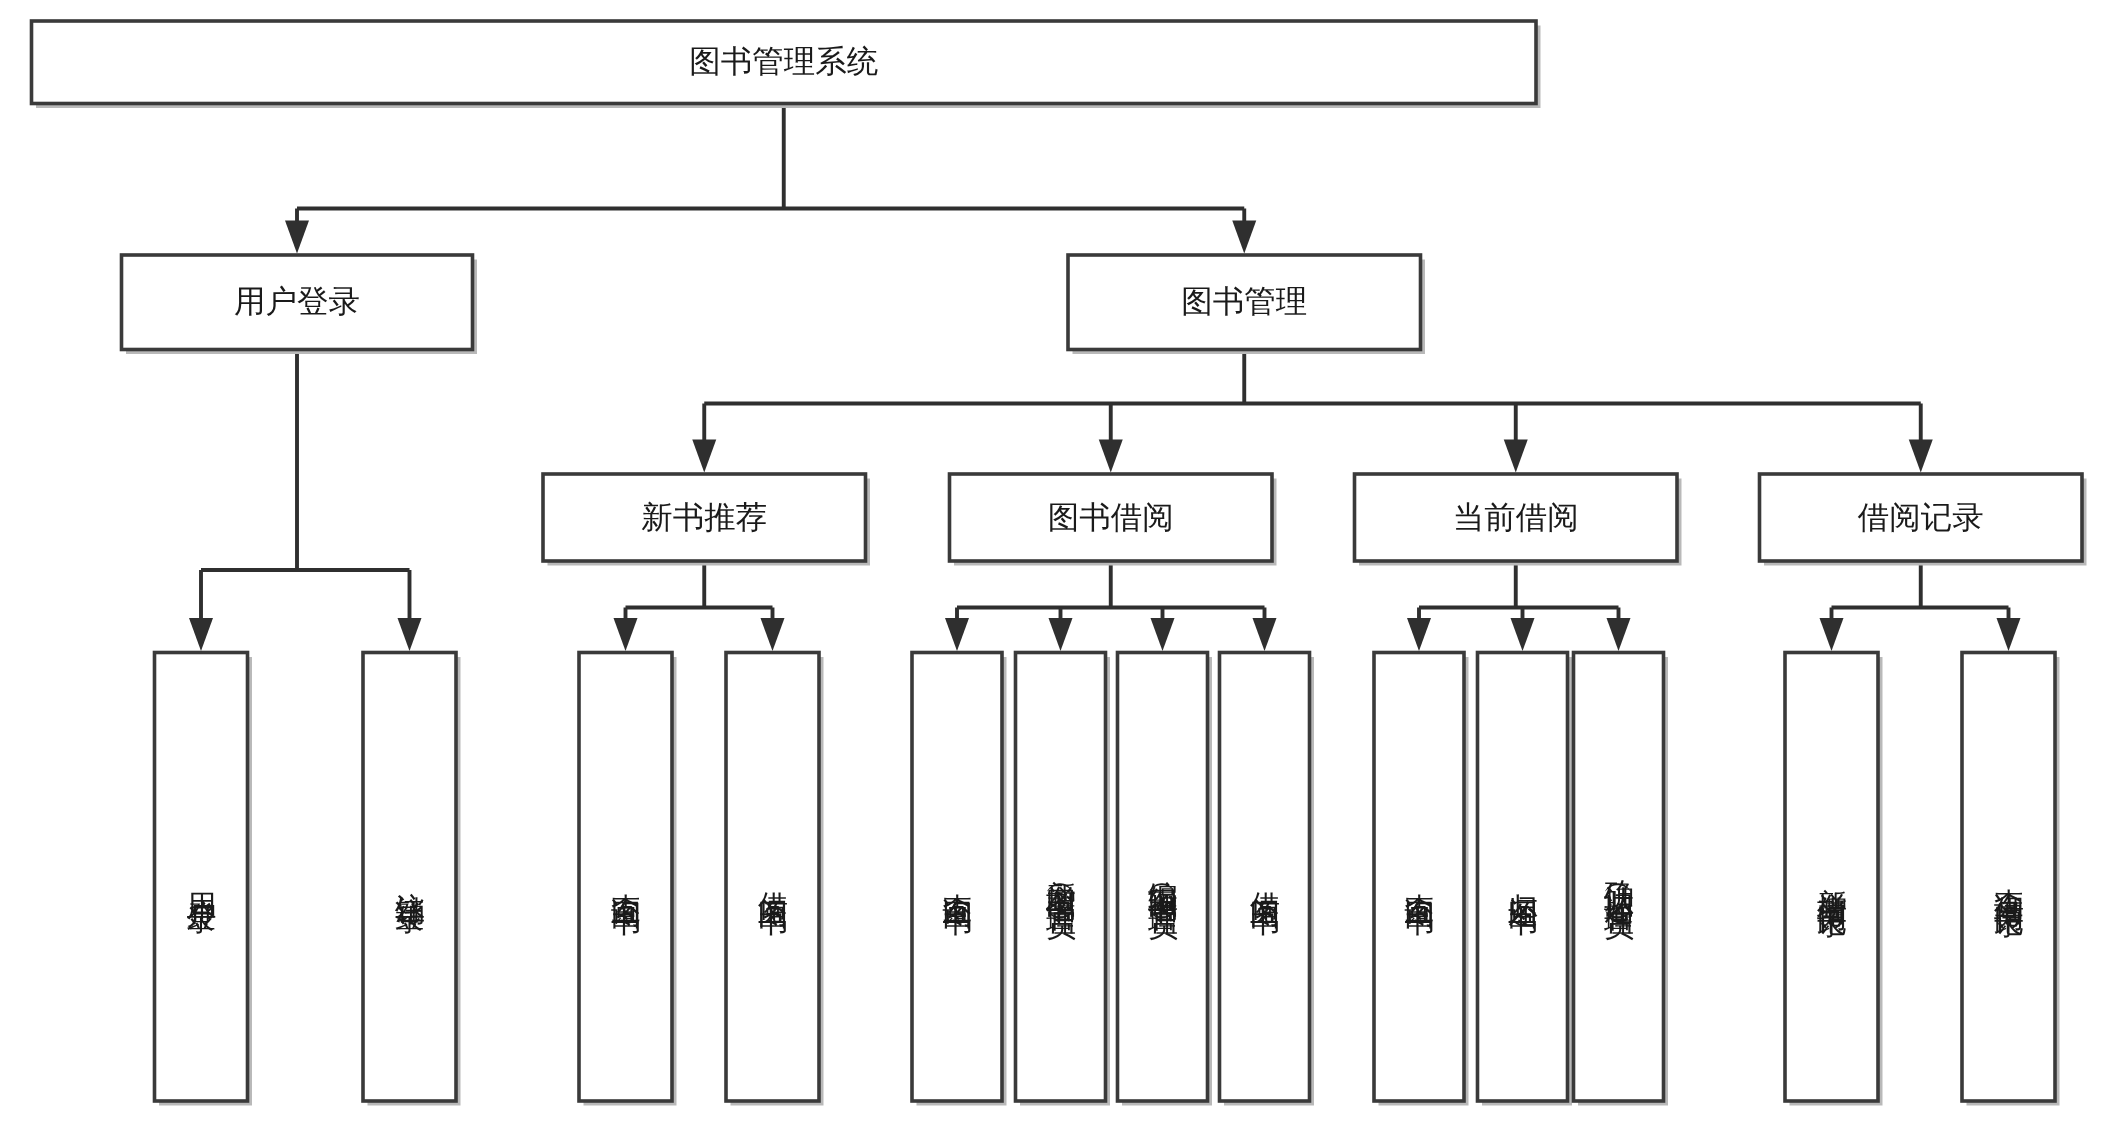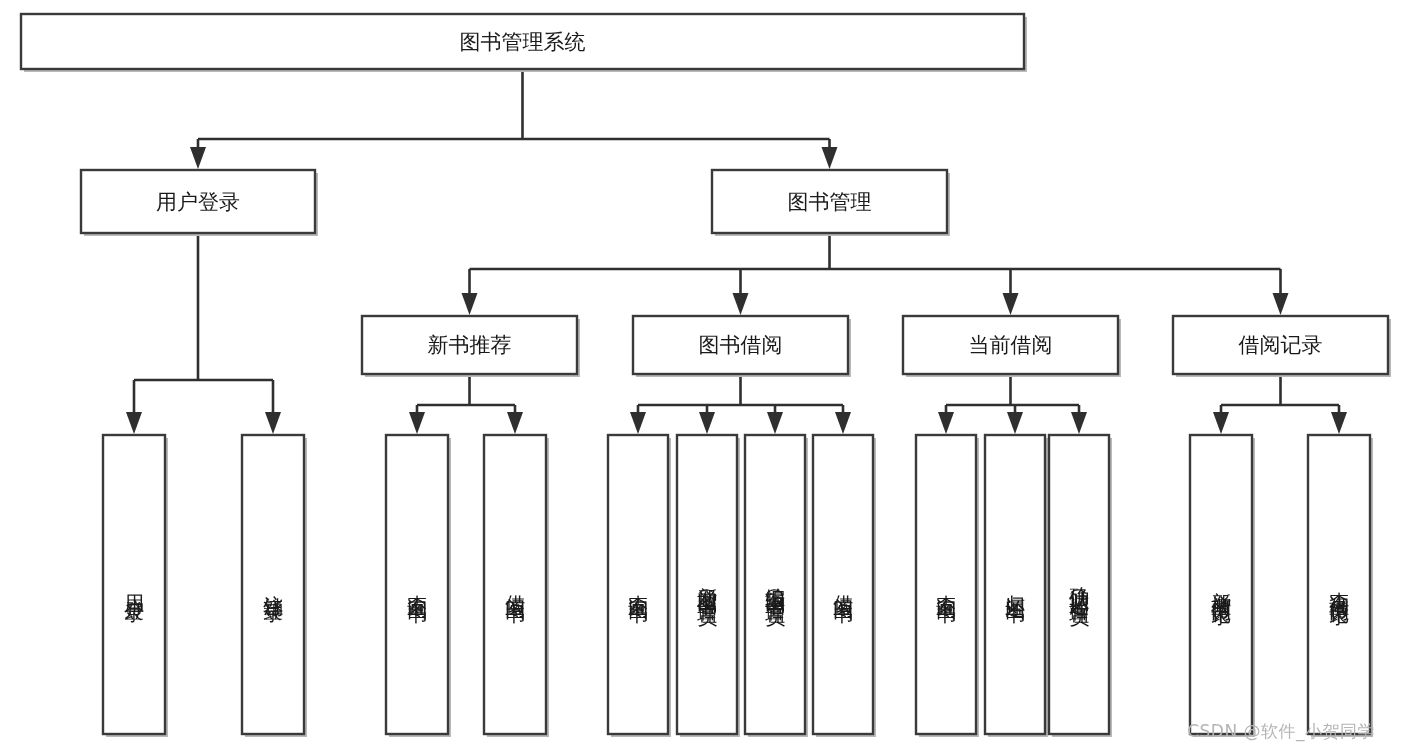--- a/index.html
+++ b/index.html
@@ -269,15 +269,14 @@
         <span class="leaf-label">确认归还（管理员）</span>
       </div>
       <div class="leaf-label-wrap" style="left: 1190px; top: 435px; width: 62px; height: 299px;">
         <span class="leaf-label">新增借阅记录</span>
       </div>
       <div class="leaf-label-wrap" style="left: 1308px; top: 435px; width: 62px; height: 299px;">
         <span class="leaf-label">查询借阅记录</span>
       </div>
     </div>
 
-  <div class="watermark">CSDN @软件_小贺同学</div>
 
 </div>
 
 </body></html>

